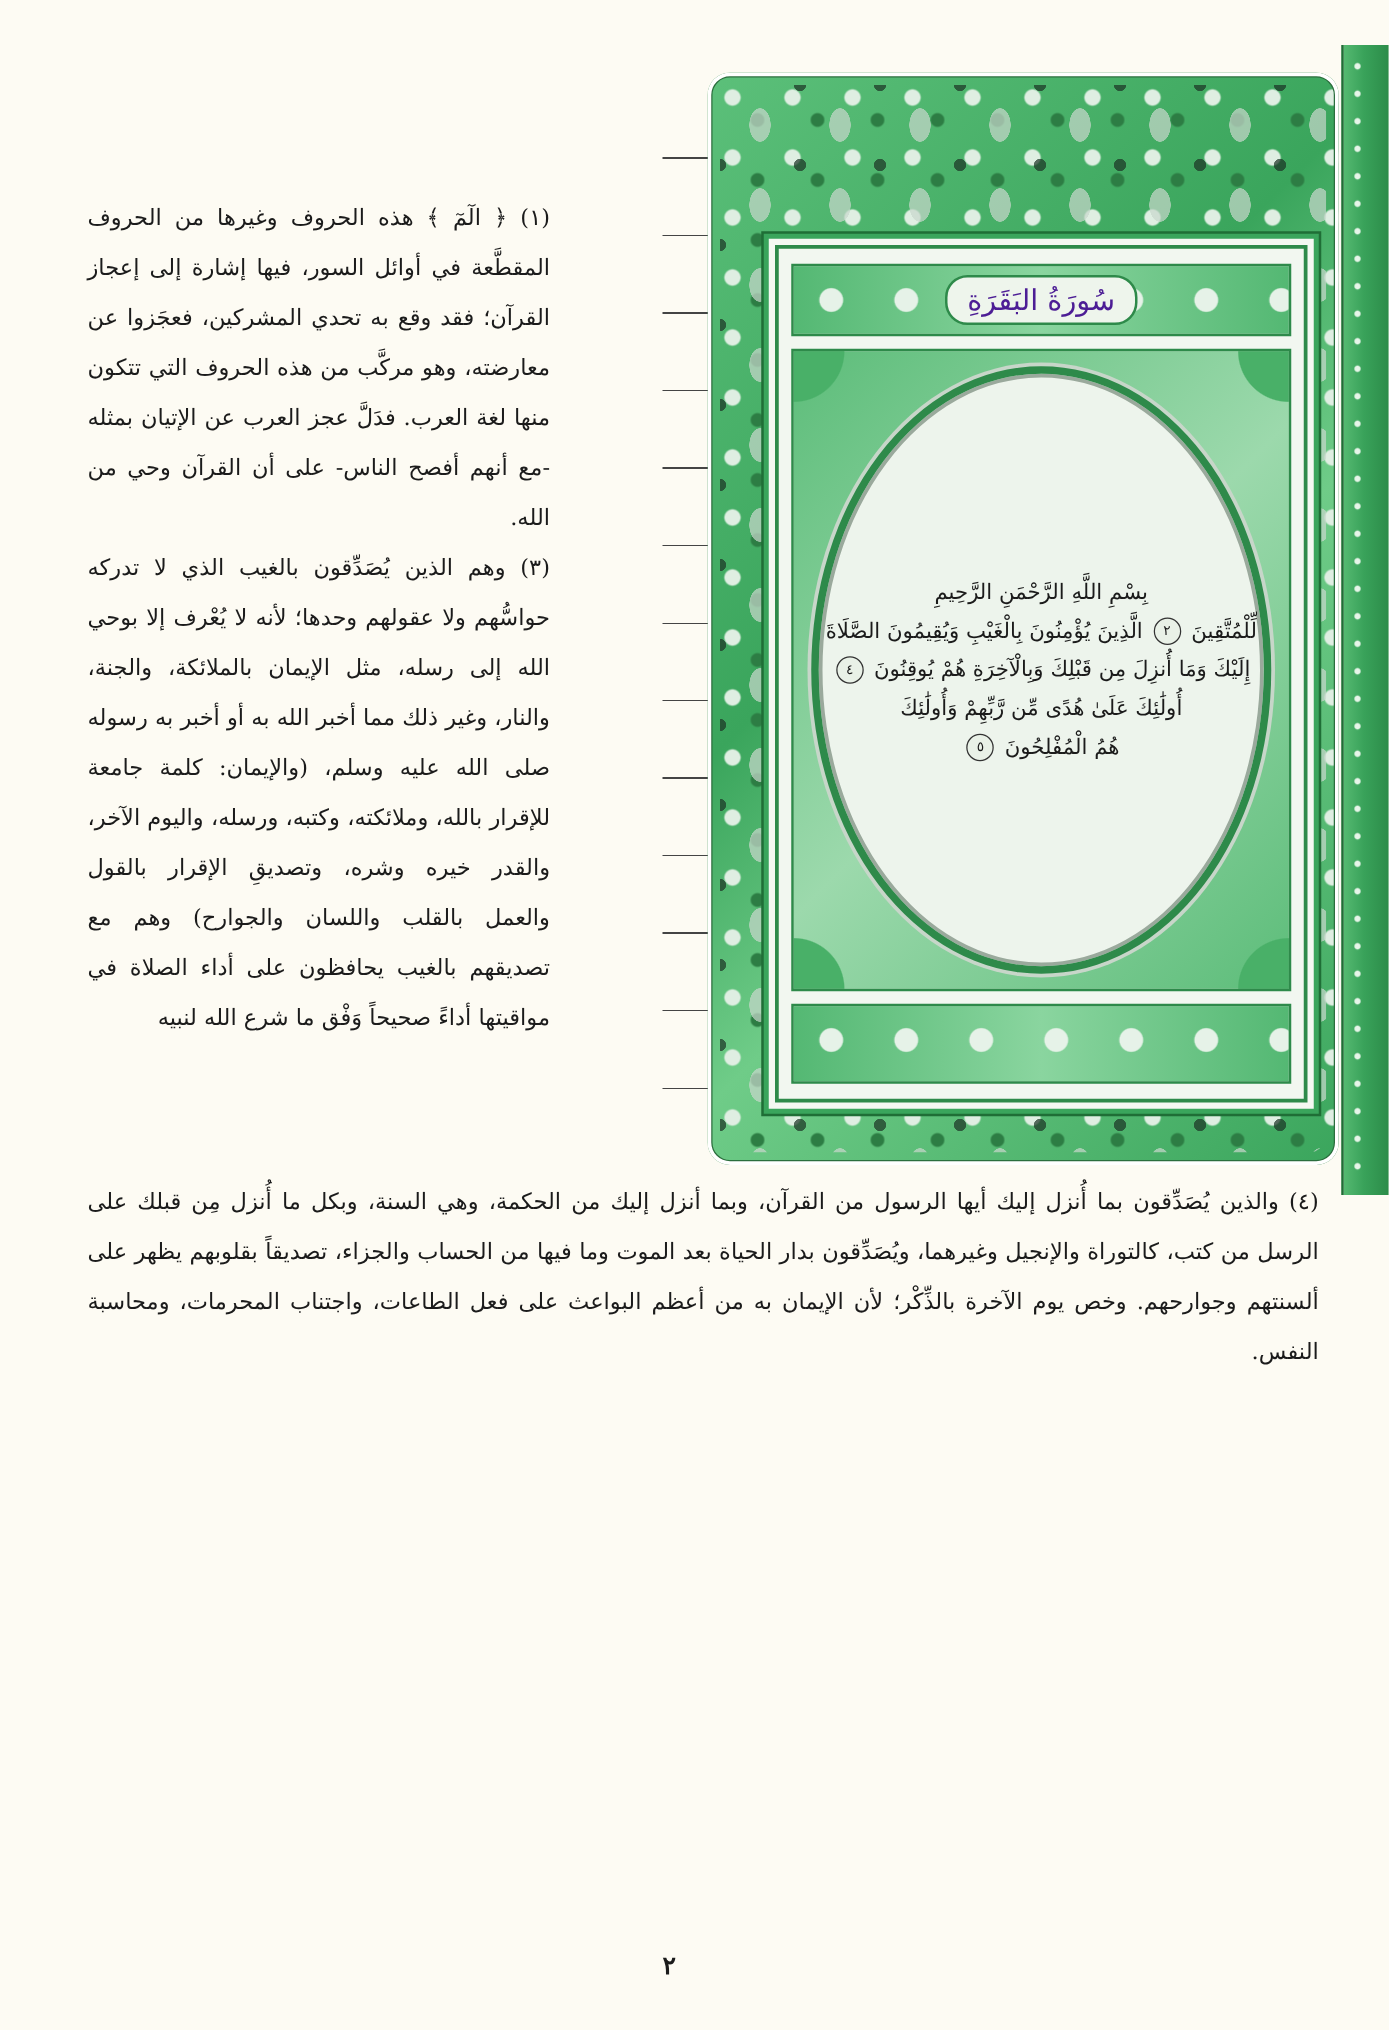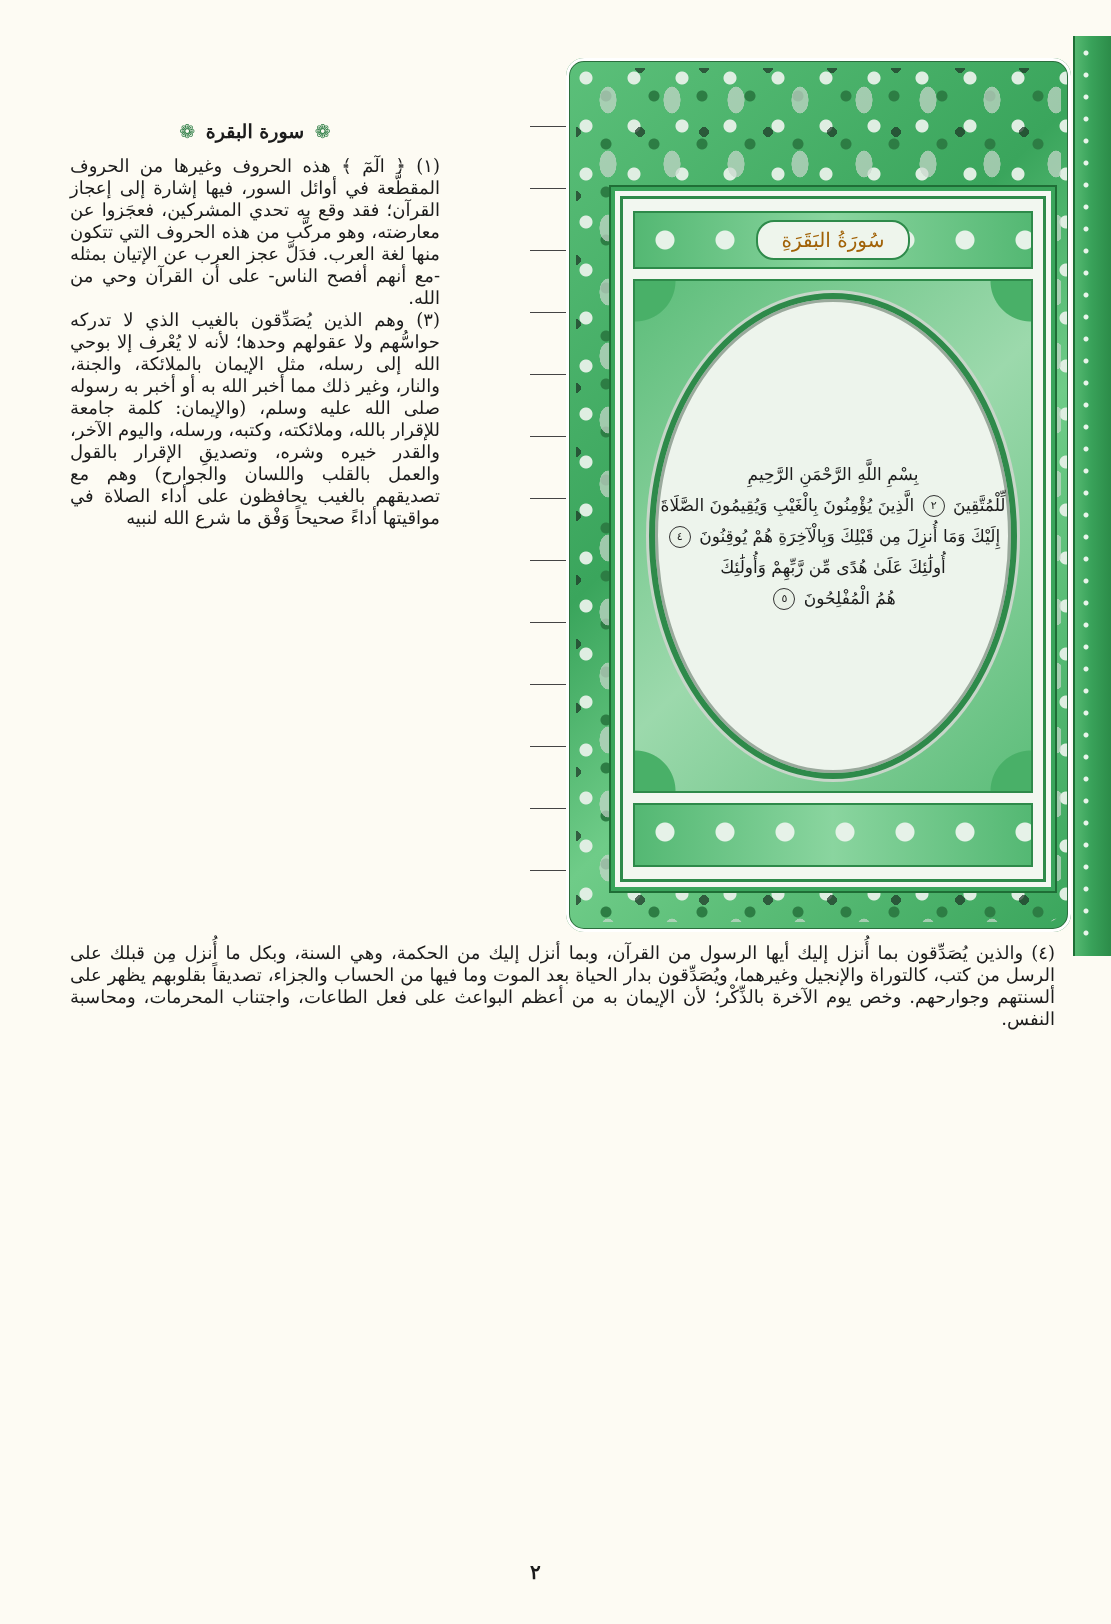--- a/index.html
+++ b/index.html
@@ -76,21 +76,21 @@
   }
   .header-band { top: 12px; }
   .footer-band { bottom: 12px; height: 60px; }
   .title-cartouche {
     position: absolute; left: 50%; top: 50%; transform: translate(-50%, -50%);
     width: 150px; height: 36px;
     background: #eef5ec;
     border: 2px solid #2e8a4a;
     border-radius: 18px;
     display: flex; align-items: center; justify-content: center;
-    font-family: "DejaVu Serif", serif; font-size: 20px; color: #a16207;
+    font-family: "DejaVu Serif", serif; font-size: 23px; color: #4c1d95;
     direction: rtl;
   }
   .medallion-area {
     position: absolute; left: 10px; right: 10px; top: 80px; bottom: 86px;
     background:
       radial-gradient(circle at 0 0, #49b068 40px, transparent 41px),
       radial-gradient(circle at 100% 0, #49b068 40px, transparent 41px),
       radial-gradient(circle at 0 100%, #49b068 40px, transparent 41px),
       radial-gradient(circle at 100% 100%, #49b068 40px, transparent 41px),
       linear-gradient(135deg, #5dbd7a, #9cd9ac 50%, #5dbd7a);
@@ -115,21 +115,21 @@
     border: 1.5px solid #333; border-radius: 50%;
     font-size: 11px; text-align: center; margin: 0 3px; vertical-align: middle;
     background: #e9f1e7;
   }
 
   
   .tafsir {
     direction: rtl;
     font-family: "DejaVu Serif", serif;
     font-size: 18px;
-    line-height: 22px;
+    line-height: 40px;
     color: #1b1b1b;
     text-align: justify;
   }
   .tafsir p { margin: 0; }
   .col-narrow {
     position: absolute; left: 70px; top: 155px; width: 370px;
   }
   .col-full {
     position: absolute; left: 70px; top: 942px; width: 985px;
   }
@@ -181,25 +181,20 @@
             <span>هُمُ الْمُفْلِحُونَ</span>
             <span class="ayah-mark">٥</span>
           </div>
         </div>
       </div>
 
       <div class="footer-band"></div>
     </div>
   </div>
 
-  <div class="surah-heading">
-    <span class="orn">❁</span>
-    <span>سورة البقرة</span>
-    <span class="orn">❁</span>
-  </div>
 
   <div class="tafsir col-narrow">
     <p>
       <span class="num">(١)</span>
       <span>﴿ الٓمٓ ﴾ هذه الحروف وغيرها من الحروف المقطَّعة في أوائل السور، فيها إشارة إلى إعجاز القرآن؛ فقد وقع به تحدي المشركين، فعجَزوا عن معارضته، وهو مركَّب من هذه الحروف التي تتكون منها لغة العرب. فدَلَّ عجز العرب عن الإتيان بمثله -مع أنهم أفصح الناس- على أن القرآن وحي من الله.</span>
     </p>
     <p>
       <span class="num">(٣)</span>
       <span>وهم الذين يُصَدِّقون بالغيب الذي لا تدركه حواسُّهم ولا عقولهم وحدها؛ لأنه لا يُعْرف إلا بوحي الله إلى رسله، مثل الإيمان بالملائكة، والجنة، والنار، وغير ذلك مما أخبر الله به أو أخبر به رسوله صلى الله عليه وسلم، (والإيمان: كلمة جامعة للإقرار بالله، وملائكته، وكتبه، ورسله، واليوم الآخر، والقدر خيره وشره، وتصديقِ الإقرار بالقول والعمل بالقلب واللسان والجوارح) وهم مع تصديقهم بالغيب يحافظون على أداء الصلاة في مواقيتها أداءً صحيحاً وَفْق ما شرع الله لنبيه</span>
     </p>

